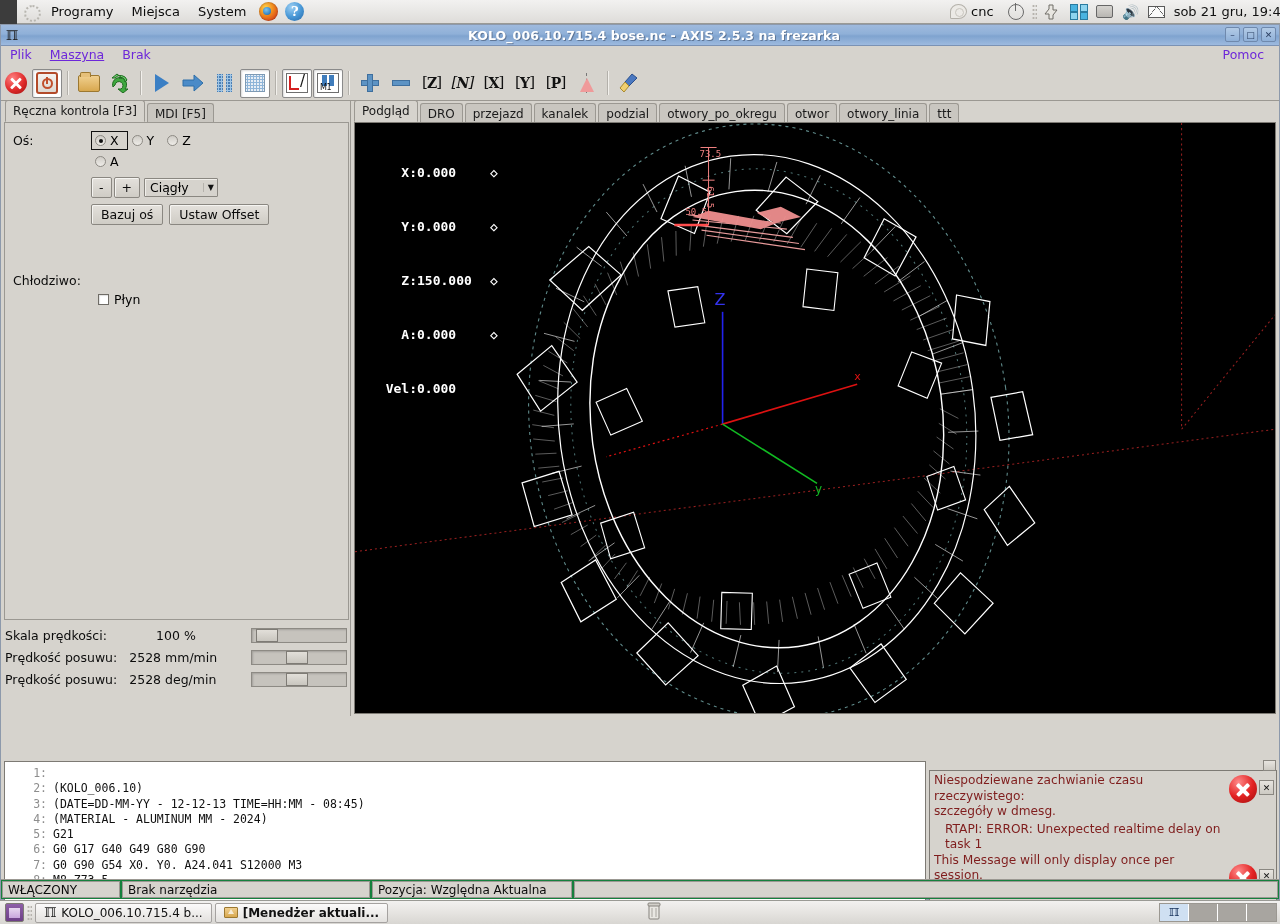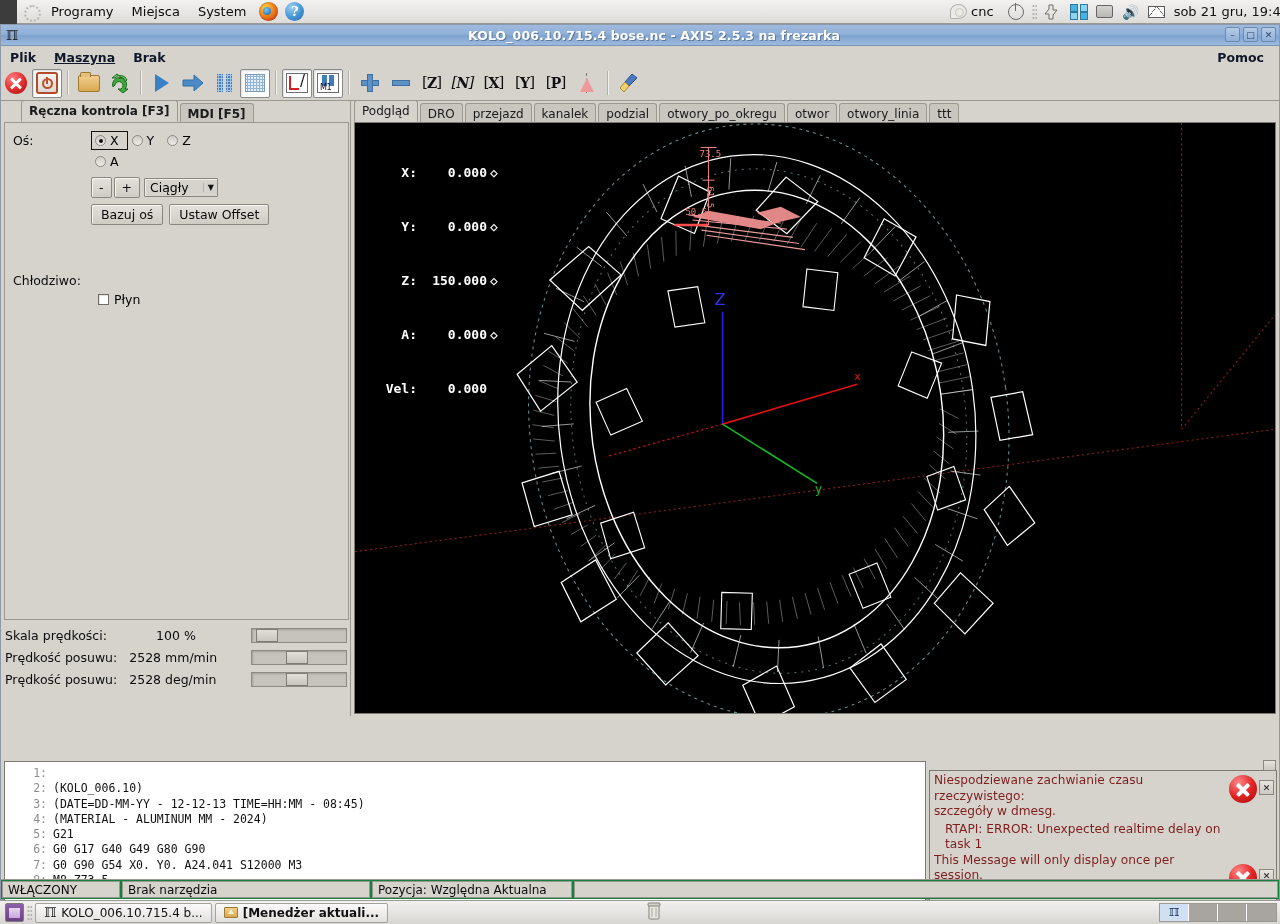--- a/index.html
+++ b/index.html
@@ -121,24 +121,23 @@
   }
   .win-btns { position:absolute; right:3px; top:2px; display:flex; gap:3px; z-index:2; }
   .win-btn {
     width:15px;height:15px;
     background:linear-gradient(to bottom,#b3cbe6,#8fb0d8);
     border:1px solid #6f89ad; border-radius:2px;
     display:flex;align-items:center;justify-content:center;
     font-size:9px; color:#2c4063;
   }
   .menubar {
-    height:20px; display:flex; align-items:flex-end;
-    background:#d6d3cd; font-size:12.5px; color:#0f172a;
+    height:20px; display:flex; align-items:flex-start;
+    background:#d6d3cd; font-size:12.5px; color:#6d28d9;
     position:relative;
-    font-weight:bold;
   }
   .menubar .mi { padding:1px 9px; cursor:default; }
   .menubar .mi.right { position:absolute; right:6px; }
   .mi u { text-decoration: underline; }
 
   .toolbar {
     height:35px; display:flex; align-items:center; gap:1px;
     background:#d6d3cd; 
     border-bottom:1px solid #9b9892;
   }
@@ -235,21 +234,21 @@
   }
   .ico-cone b{position:absolute;left:9px;top:0;width:1px;height:20px;border-left:1px dashed #777;}
   .ico-broom{width:20px;height:20px;position:relative;}
 
   
   .content { display:flex; height: 615px; }
   .left-panel {
     width:350px; background:#d6d3cd; position:relative;
     border-right:1px solid #9b9892;
   }
-  .tabrow { display:flex; align-items:flex-end; height:21px; padding-left:20px; background:#d6d3cd;font-weight:bold; }
+  .tabrow { display:flex; align-items:flex-end; height:21px; padding-left:4px; background:#d6d3cd; }
   .tabrow .tab {
     font-size:12px; padding:3px 7px 2px 7px;
     border:1px solid #9b9892; border-bottom:none;
     border-radius:3px 3px 0 0;
     background:#c9c6c0; color:#1a1a1a; margin-right:2px;
     position:relative; top:1px;
   }
   .tabrow .tab.active { background:#d6d3cd; border-bottom:1px solid #d6d3cd; top:0; padding-bottom:3px; }
   .panel-body {
     position:absolute; left:3px; right:1px; top:21px; bottom:96px;
@@ -320,21 +319,21 @@
     background:#000; border:1px solid #7d7a74; overflow:hidden;
   }
   .dro {
     position:absolute; left:20px; top:5px;
     font-family:"DejaVu Sans Mono","Liberation Mono",monospace;
     font-size:13px; font-weight:bold; color:#fff; line-height:18px;
     white-space:pre;
   }
   .dro-line { display:flex; }
   .dro-ax { width:42px; text-align:right; }
-  .dro-v { width:70px; text-align:right; }
+  .dro-v { width:70px; text-align:left; }
   .dro-h { width:14px; text-align:center; }
 
   
   .statusbar {
     position:absolute; left:0; right:0; bottom:0; height:20px;
     display:flex; align-items:stretch; background:#15803d;
     border-top:1px solid #9b9892; font-size:12px;
   }
   .sb-cell {
     border:1px solid #9b9892; margin:1px; padding:1px 5px;

